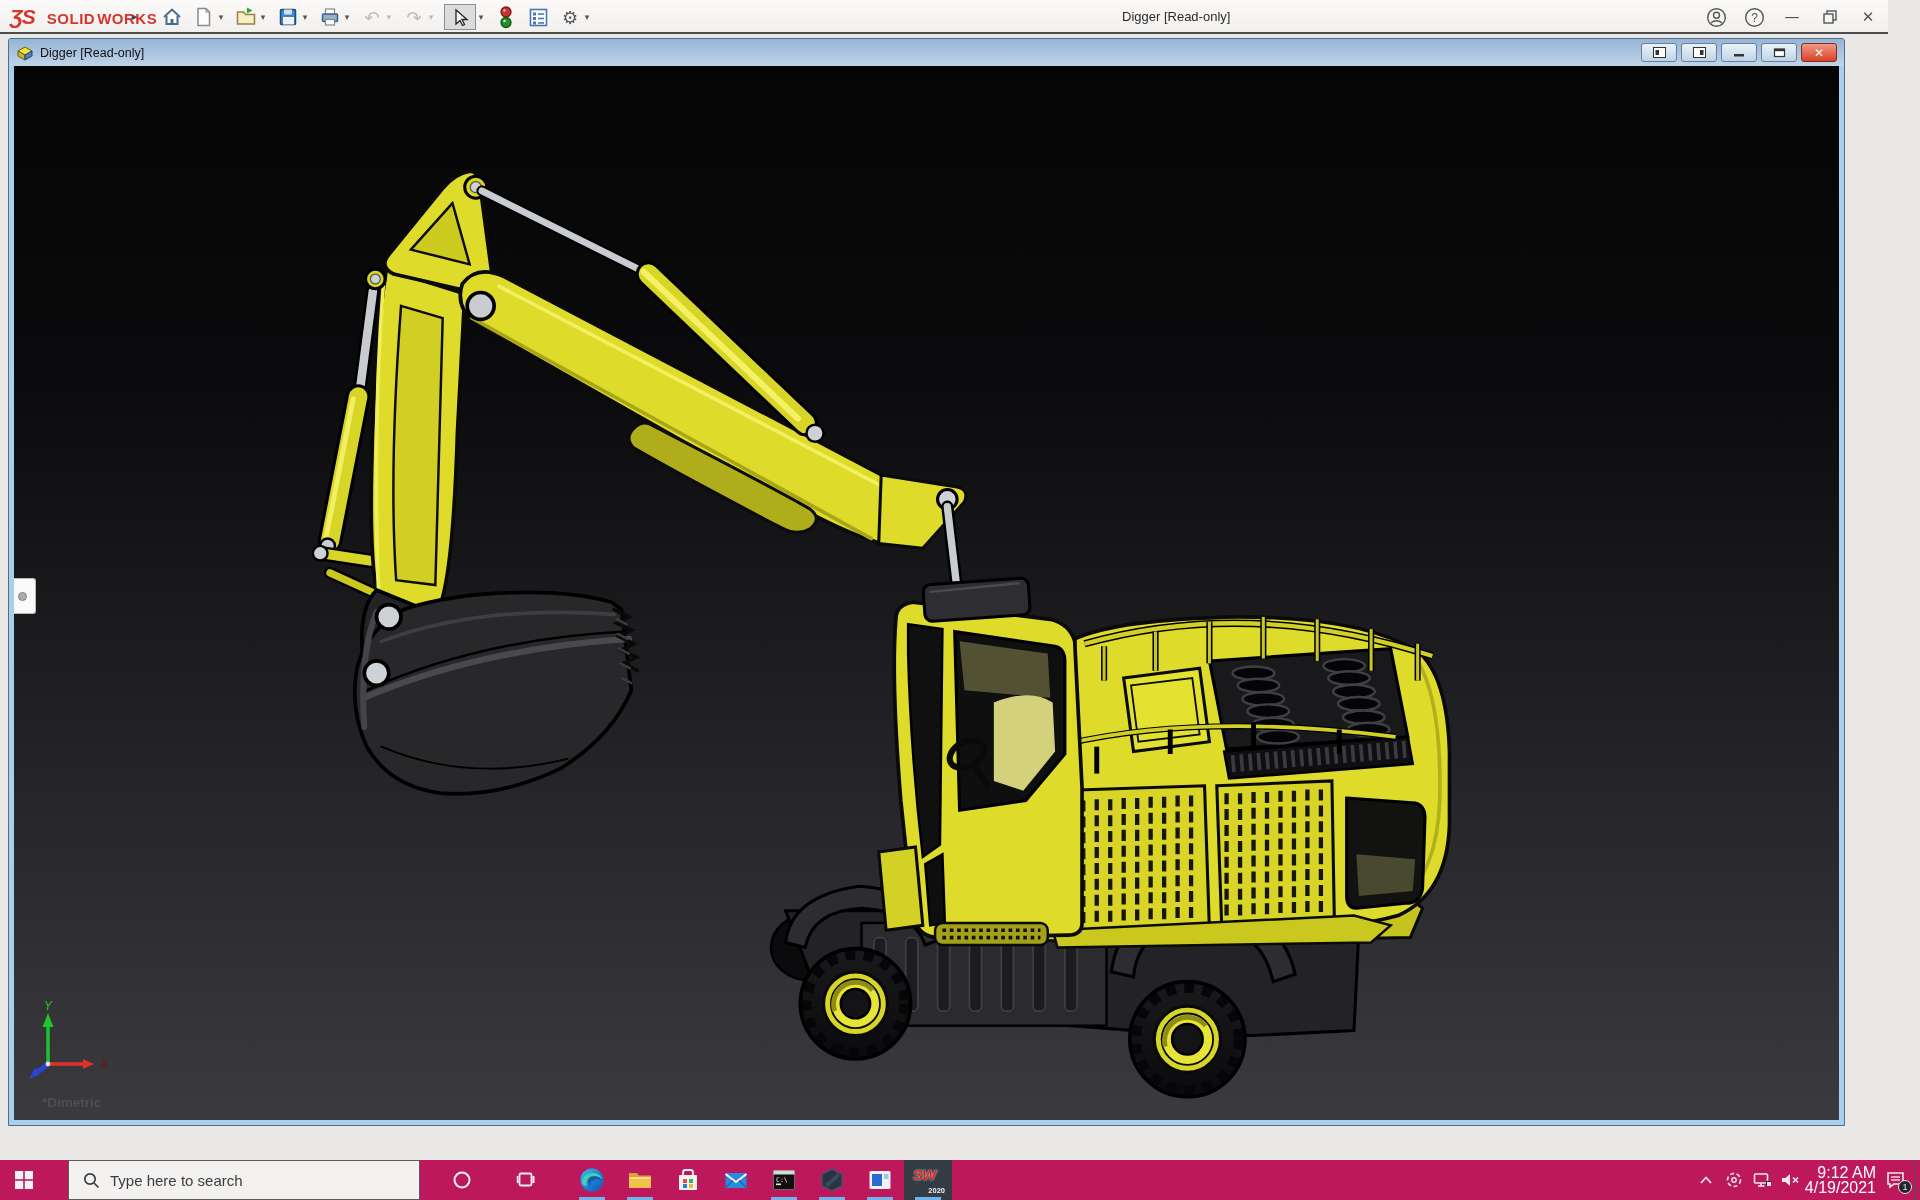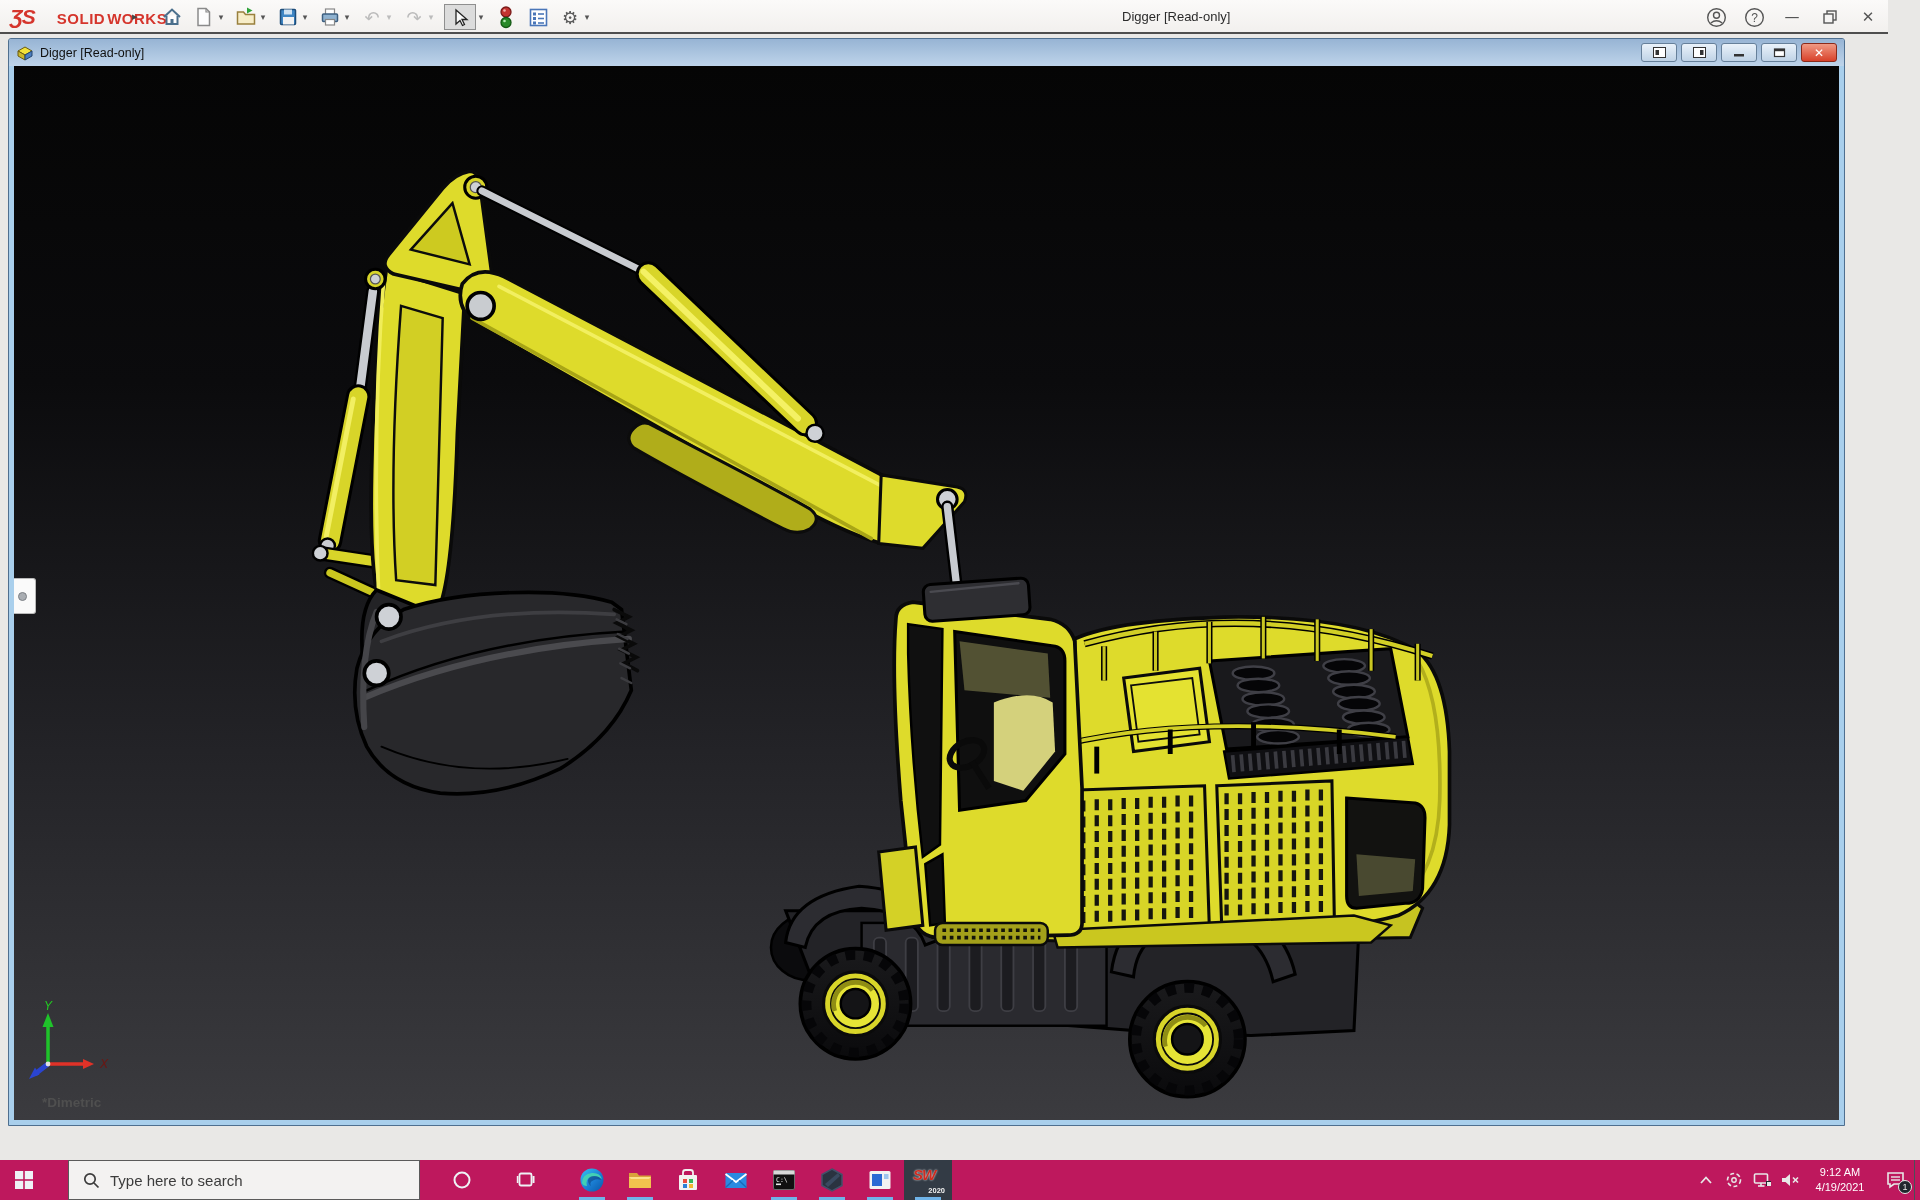--- a/index.html
+++ b/index.html
@@ -3,21 +3,21 @@
 <meta charset="utf-8">
 <style>
   * { margin:0; padding:0; box-sizing:border-box; }
   html,body { width:1920px; height:1200px; overflow:hidden; font-family:"Liberation Sans",sans-serif; background:#e9e8e6; position:relative; }
 
   
   .titlebar { position:absolute; left:0; top:0; width:1888px; height:34px;
     background:linear-gradient(#fbfaf9,#f2f0ee); border-bottom:2px solid #4e4e4e; }
   .brand { position:absolute; left:10px; top:5px; display:flex; align-items:baseline; gap:2px; }
   .brand .b-pre { color:#d5352c; font-weight:bold; font-style:italic; font-size:21px; letter-spacing:-1px; }
-  .brand .b-bold { color:#d5352c; font-weight:bold; font-size:15px; letter-spacing:.5px; margin-left:20px;}
+  .brand .b-bold { color:#d5352c; font-weight:bold; font-size:15px; letter-spacing:.5px; margin-left:10px;}
   .brand .b-light { color:#d5352c; font-weight:bold; font-size:15px; letter-spacing:.5px; }
   .flyout { position:absolute; left:132px; top:10px; font-size:11px; color:#444; }
   .tools { position:absolute; left:160px; top:3px; height:28px; display:flex; align-items:center; gap:8px; }
   .tb-btn { height:26px; display:flex; align-items:center; justify-content:center; }
   .tb-ico { width:24px; height:24px; display:flex; align-items:center; justify-content:center; }
   .dd { font-size:9px; color:#555; width:10px; text-align:center; }
   .glyph { font-family:"DejaVu Sans",sans-serif; }
   .disabled { color:#bcbcbc; }
   .sel-box { width:32px; height:26px; background:#dcdcdc; border:1px solid #8f8f8f; display:flex; align-items:center; justify-content:center; }
   .app-title { position:absolute; left:1122px; top:9px; font-size:13px; color:#2b2b2b; }
@@ -57,22 +57,22 @@
   .apps { display:flex; }
   .app { width:48px; position:relative; display:flex; align-items:center; justify-content:center; }
   .app.active::after { content:""; position:absolute; bottom:0; left:11px; width:26px; height:3px; background:#6fb3e8; }
   .app.focused { background:#333b45; }
   .sw-ic { position:relative; width:30px; height:30px; }
   .sw-ic .sw-txt { position:absolute; left:0; top:1px; font-size:15px; font-weight:bold; font-style:italic; color:#cf2b20;
     text-shadow:0 0 2px #fff; letter-spacing:-1px; }
   .sw-ic .sw-year { position:absolute; right:-2px; bottom:0px; font-size:7.5px; font-weight:bold; color:#f2f2f2; }
   .tray { margin-left:auto; display:flex; align-items:stretch; }
   .tray-ic { width:28px; display:flex; align-items:center; justify-content:center; }
-  .clock { width:72px; display:flex; flex-direction:column; align-items:center; justify-content:center;
-    color:#fff; font-size:11px; line-height:15px; }
+  .clock { width:72px; display:flex; flex-direction:column; align-items:flex-end; justify-content:center;
+    color:#fff; font-size:16px; line-height:15px; }
   .action { width:38px; position:relative; display:flex; align-items:center; justify-content:center; }
   .badge { position:absolute; right:2px; bottom:6px; width:14px; height:14px; border:1.5px solid #e8e8e8;
     border-radius:50%; color:#e8e8e8; font-size:9px; display:flex; align-items:center; justify-content:center; background:#21262d; }
   .show-desktop { width:6px; border-left:1px solid #4a5058; }
 </style>
 </head>
 <body>
 
 <div class="titlebar">
   <div class="brand">

